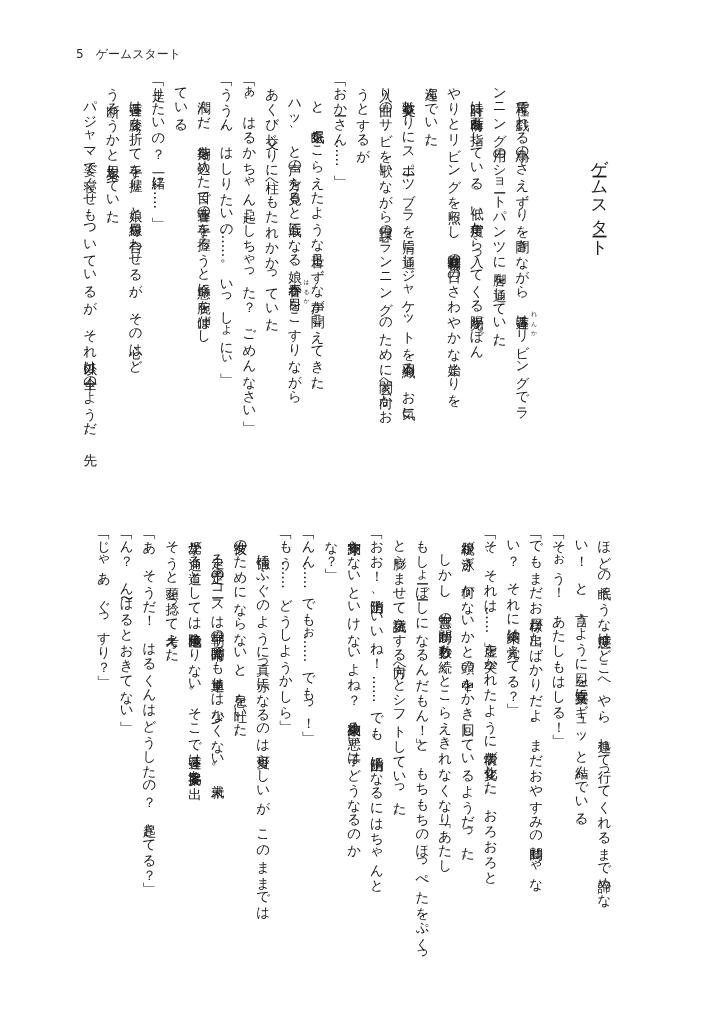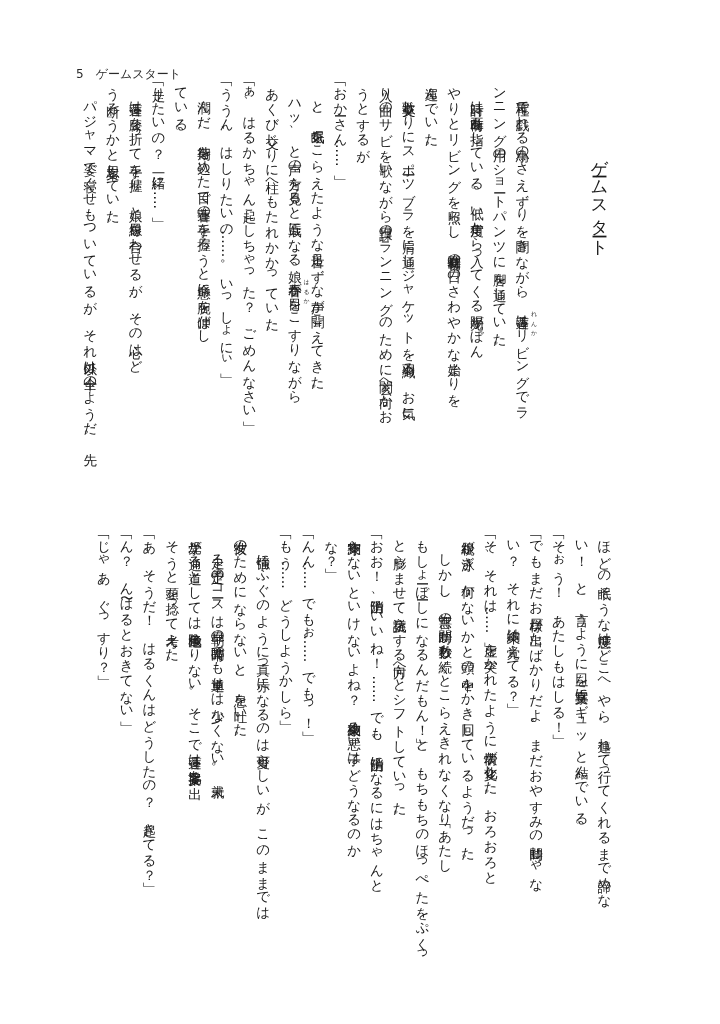--- a/index.html
+++ b/index.html
@@ -16,21 +16,20 @@
     font-family: "DejaVu Sans", "Liberation Sans", sans-serif;
   }
   .page-header {
     position: absolute;
     left: 76px;
     top: 46px;
     font-size: 12px;
     line-height: 16px;
     color: #2a2a2a;
     white-space: nowrap;
-    margin-top: 20px;
   }
   .page-header .num {
     display: inline-block;
     margin-right: 12px;
   }
   .chapter-title {
     position: absolute;
     left: 589px;
     top: 148px;
     writing-mode: vertical-rl;

